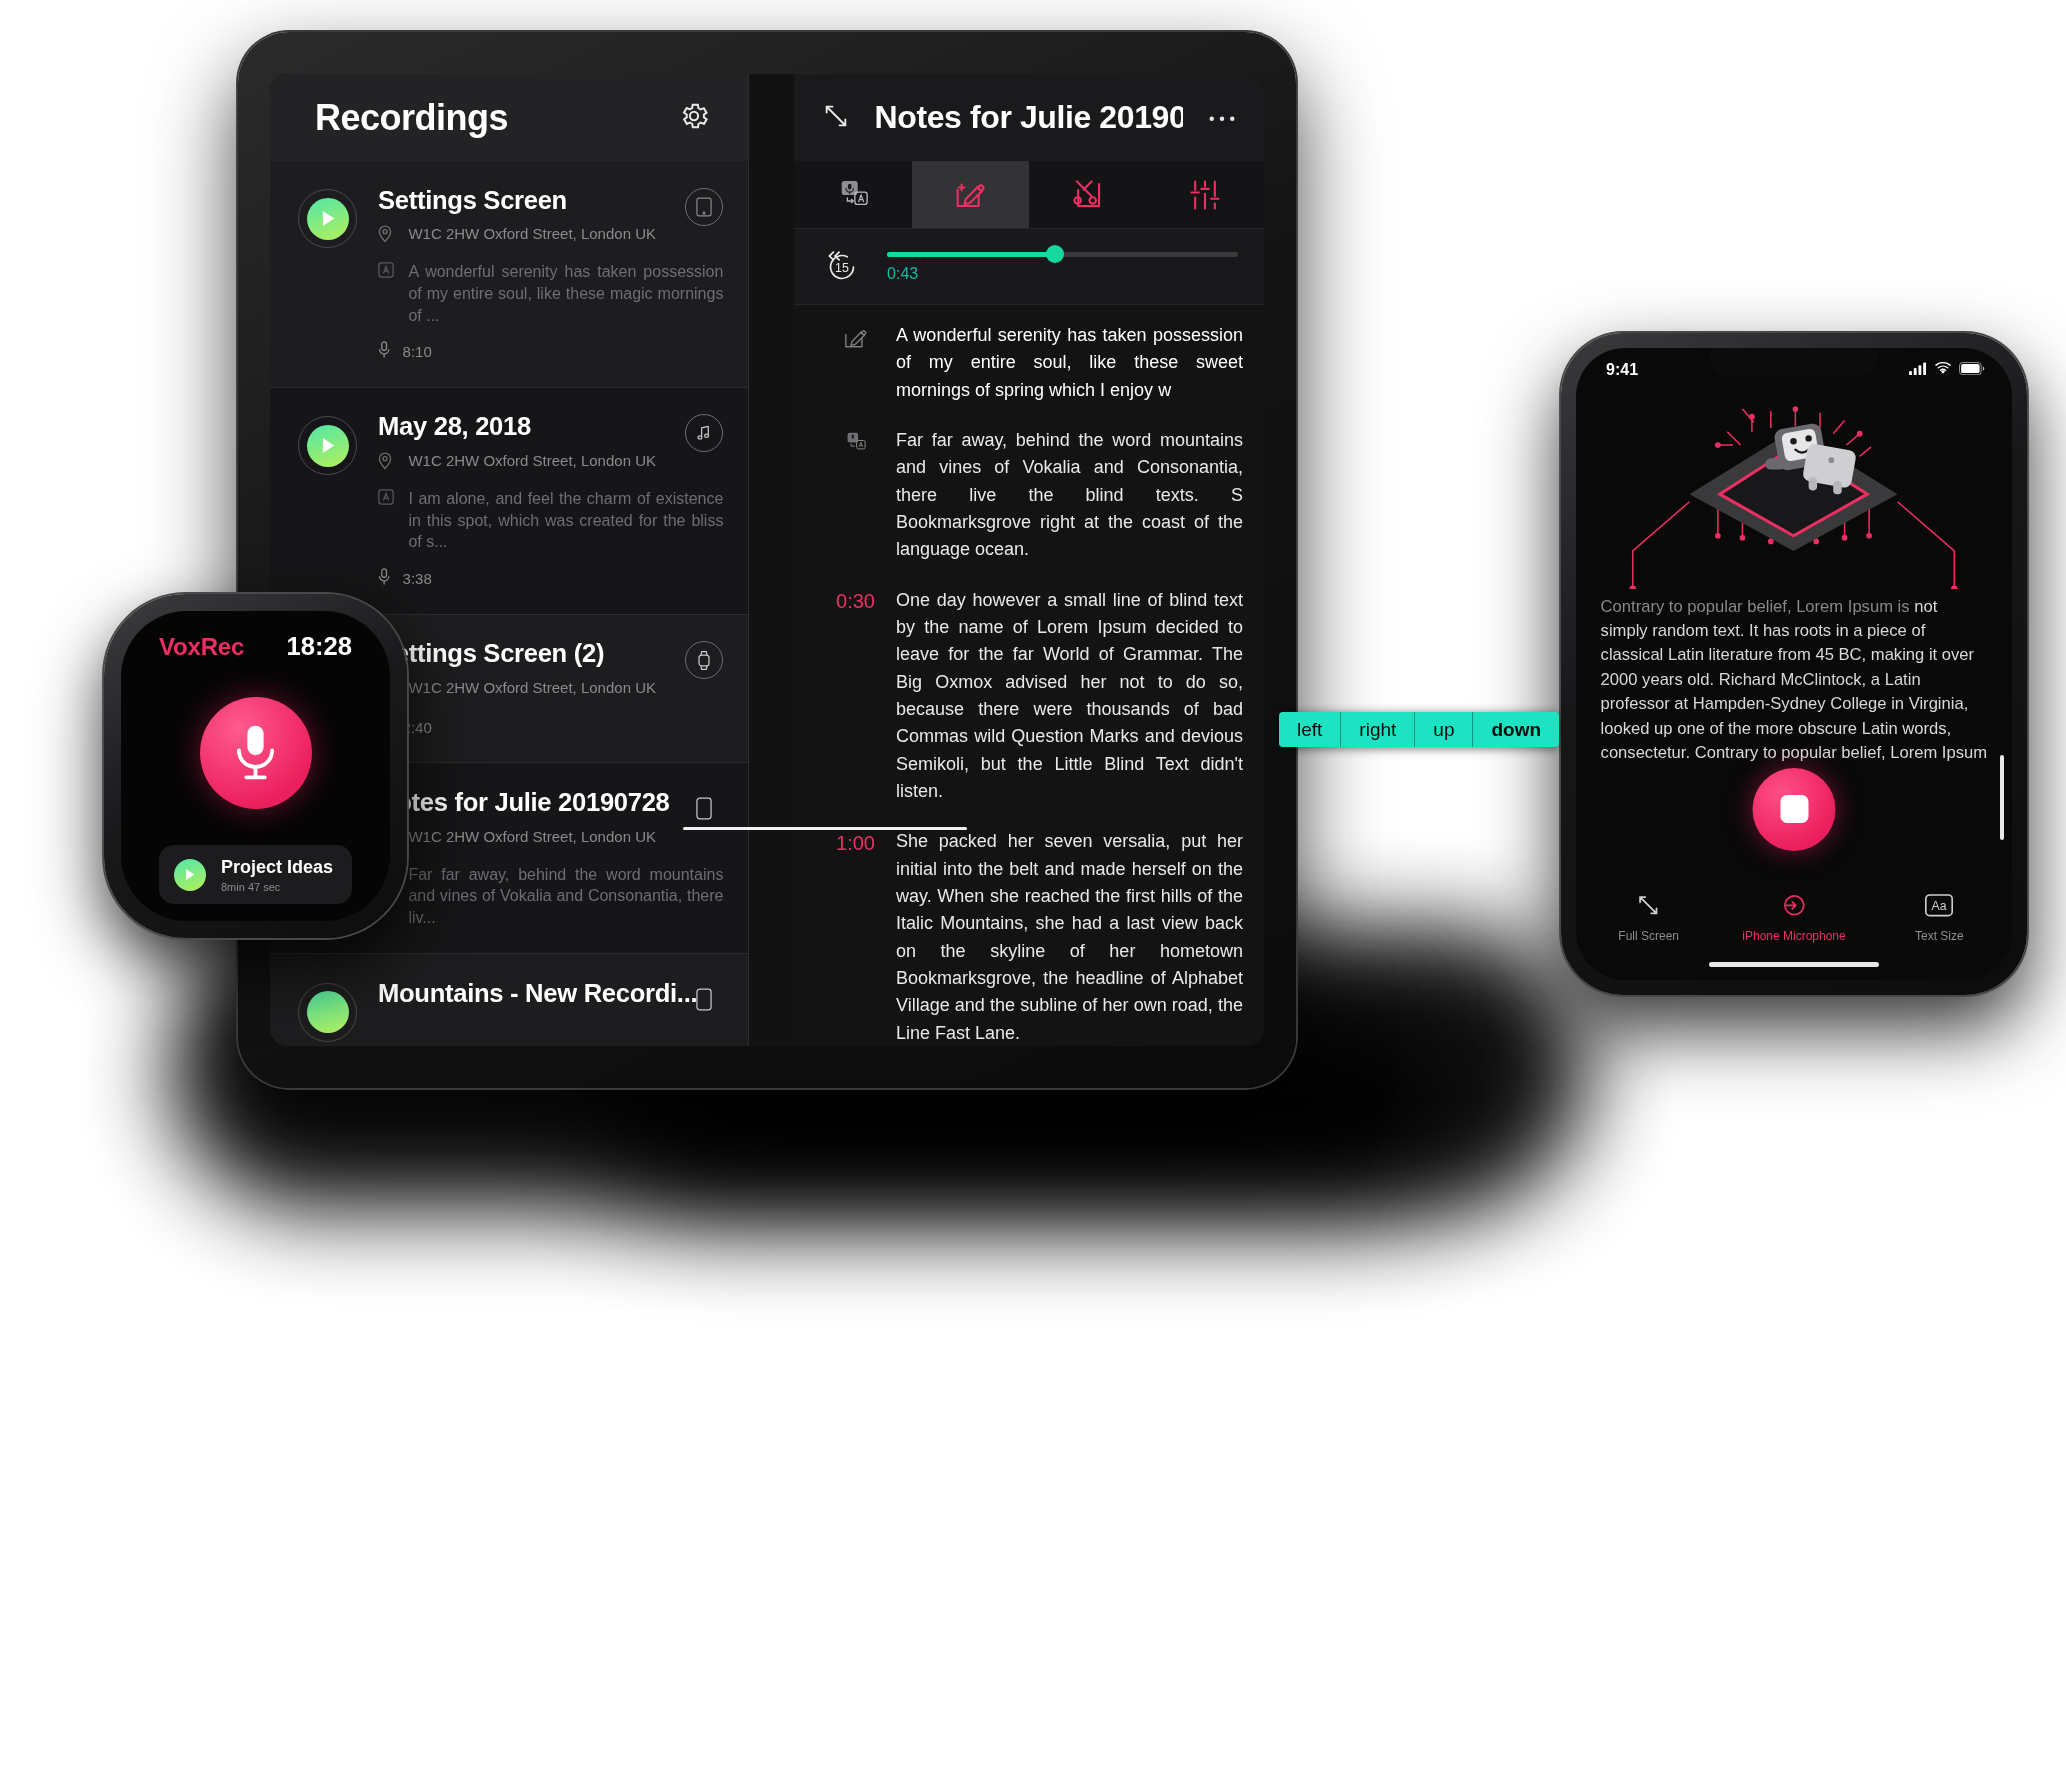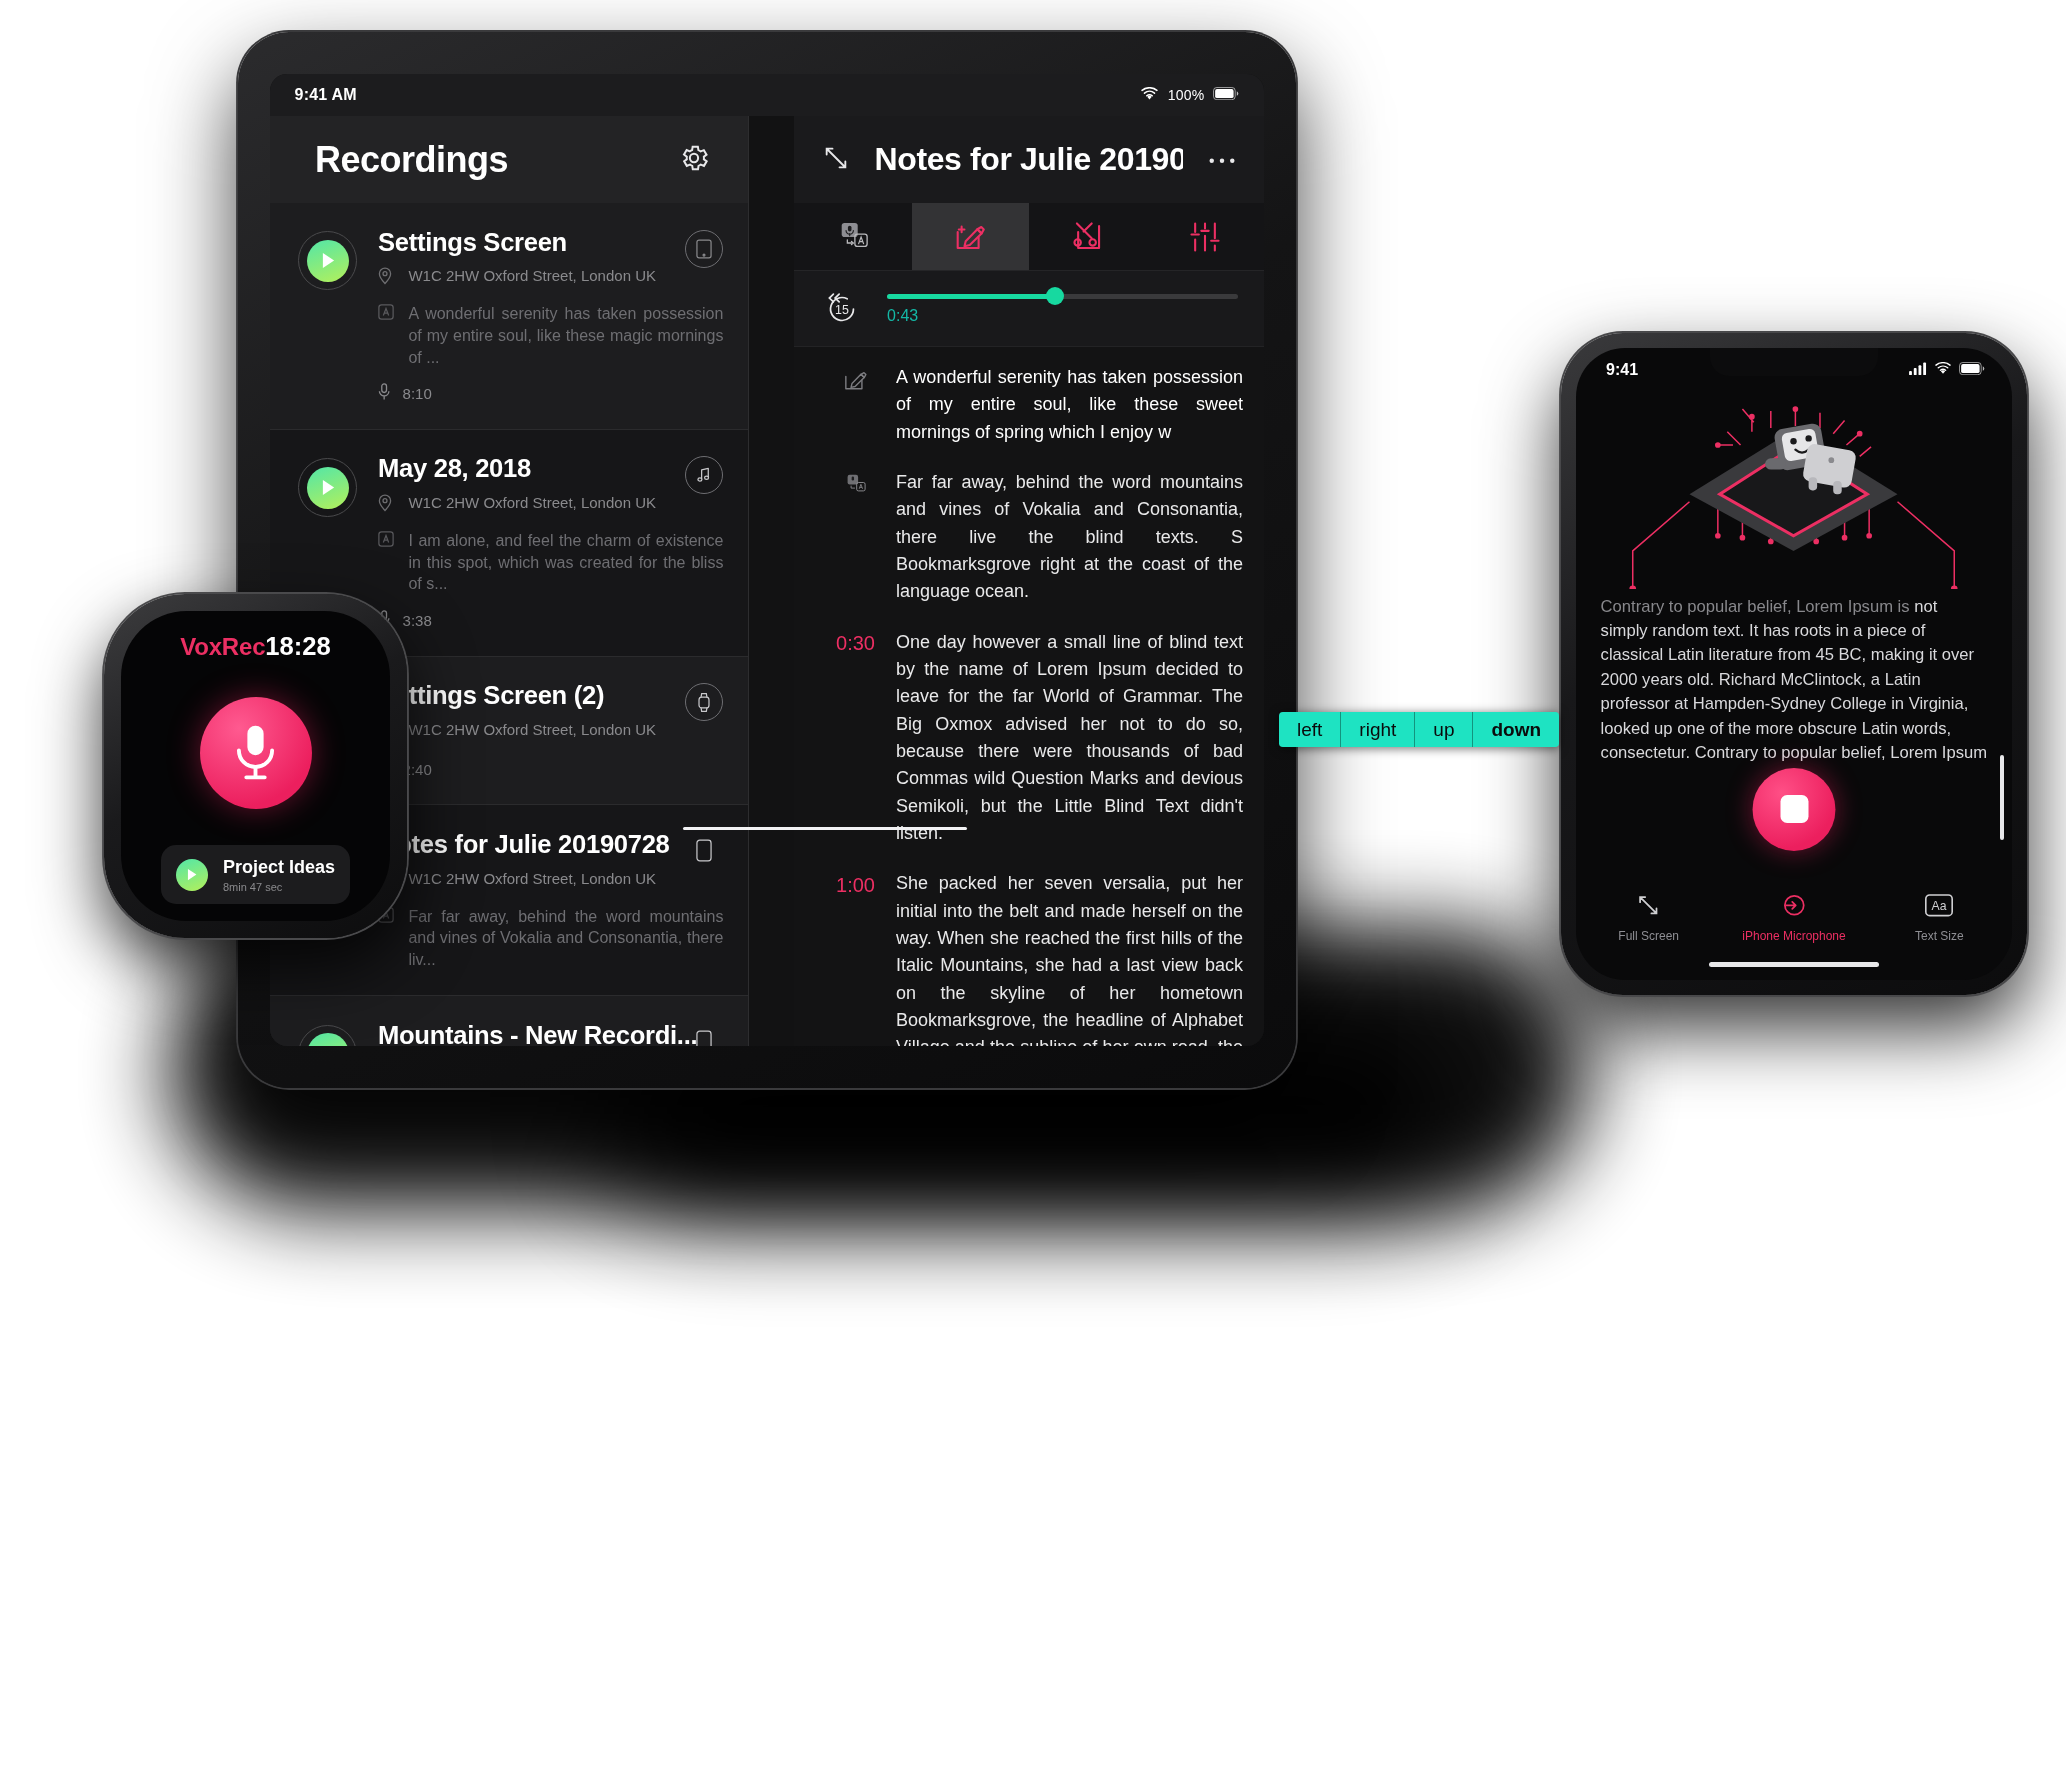--- a/index.html
+++ b/index.html
@@ -135,21 +135,21 @@
   .ip-tab.active .lbl { color:#ec2f63; }
   .ip-underline { position:absolute; bottom:13.2px; left:50%; transform:translateX(-50%);
     width:170px; height:4.7px; border-radius:2.8px; background:#e8e8ea;}
 
   
   .watch { position:absolute; left:104px; top:594px; width:303px; height:344px;
     background:linear-gradient(150deg,#3d3d3f 0%,#1a1a1c 45%,#0d0d0e 100%);
     border-radius:81px; padding:17px;
     box-shadow:0 0 0 1.9px #4a4a4c, 0 28px 66px rgba(0,0,0,.8);}
   .watch-screen { width:100%; height:100%; background:#050506; border-radius:66px;
-    overflow:hidden; padding:21px 38px 17px; display:flex; flex-direction:column;align-items:center;}
+    overflow:hidden; padding:21px 38px 17px; display:flex; flex-direction:column;}
   .watch-top { display:flex; align-items:baseline; justify-content:space-between; }
   .watch-app { color:#ec2f63; font-size:24px; font-weight:700; letter-spacing:-0.2px;}
   .watch-time { color:#fff; font-size:25.6px; font-weight:600;}
   .watch-mid { flex:1; display:flex; align-items:center; justify-content:center; }
   .mic-btn { width:112px; height:112px; border-radius:50%;
     background:radial-gradient(circle at 35% 28%, #ff5a90 0%, #ec1f5e 72%);
     display:flex; align-items:center; justify-content:center;
     box-shadow:0 0 32px rgba(236,31,94,.42);}
   .watch-card { background:#1c1c1e; border-radius:15px; padding:11.4px 15px;
     display:flex; align-items:center; gap:15px; }
@@ -165,41 +165,20 @@
 <body>
 
 <div id="stage">
 
   <div class="blob" style="left:170px; top:927px; width:1420px; height:284px;"></div>
   <div class="blob" style="left:606px; top:1022px; width:852px; height:180px; filter:blur(57px);"></div>
 
   <div class="ipad">
     <div class="ipad-screen">
 
-      <div class="ipad-status">
-        <div>9:41 AM</div>
-        <div class="right">
-          <span>
-            <svg width="19" height="14" viewBox="0 0 20 15">
-                <path d="M10 13.5l2.4-3a3.1 3.1 0 0 0-4.8 0l2.4 3z" fill="#fff"></path>
-                <path d="M4.6 6.6a8.5 8.5 0 0 1 10.8 0" stroke="#fff" stroke-width="1.6" fill="none" stroke-linecap="round"></path>
-                <path d="M2 3.6a12.6 12.6 0 0 1 16 0" stroke="#fff" stroke-width="1.6" fill="none" stroke-linecap="round"></path>
-                <path d="M7 9.4a5 5 0 0 1 6 0" stroke="#fff" stroke-width="1.5" fill="none" stroke-linecap="round"></path>
-              </svg>
-          </span>
-          <span>100%</span>
-          <span>
-            <svg width="26.5" height="13.2" viewBox="0 0 28 14">
-                <rect x="0.5" y="0.5" width="23" height="13" rx="3.5" stroke="#fff" fill="none" opacity=".6"></rect>
-                <rect x="2.2" y="2.2" width="19.6" height="9.6" rx="2" fill="#fff"></rect>
-                <path d="M25.2 4.6v4.8a2.6 2.6 0 0 0 0-4.8z" fill="#fff" opacity=".7"></path>
-              </svg>
-          </span>
-        </div>
-      </div>
 
       <div class="ipad-body">
 
         <div class="pane-left">
           <div class="pane-left-header">
             <h1>Recordings</h1>
             <span>
               <svg width="32" height="32" viewBox="0 0 24 24" fill="none" stroke="#e8e8ea" stroke-width="1.5">
                   <circle cx="12" cy="12" r="3.1"></circle>
                   <path d="M19.4 13a7.6 7.6 0 0 0 0-2l2-1.5-2-3.4-2.4 1a7.6 7.6 0 0 0-1.7-1l-.4-2.6h-3.9L10.6 6a7.6 7.6 0 0 0-1.7 1l-2.4-1-2 3.4L6.6 11a7.6 7.6 0 0 0 0 2l-2 1.5 2 3.4 2.4-1a7.6 7.6 0 0 0 1.7 1l.4 2.6h3.9l.4-2.6a7.6 7.6 0 0 0 1.7-1l2.4 1 2-3.4z"></path>

